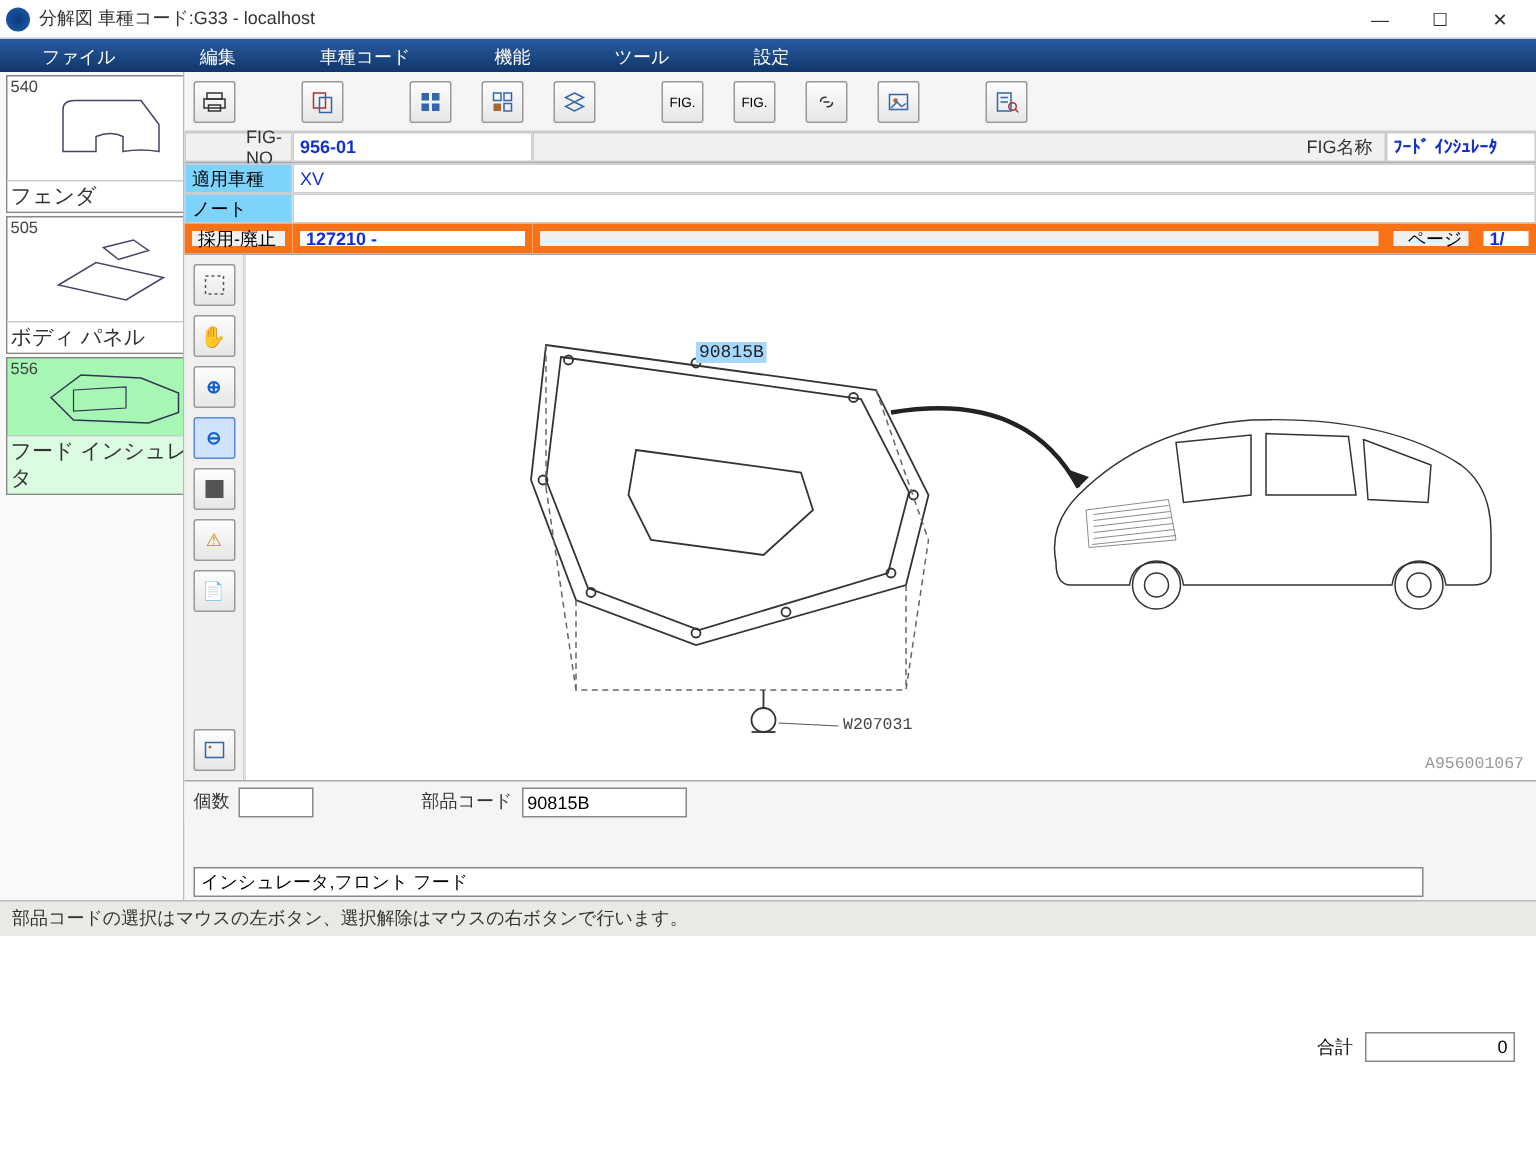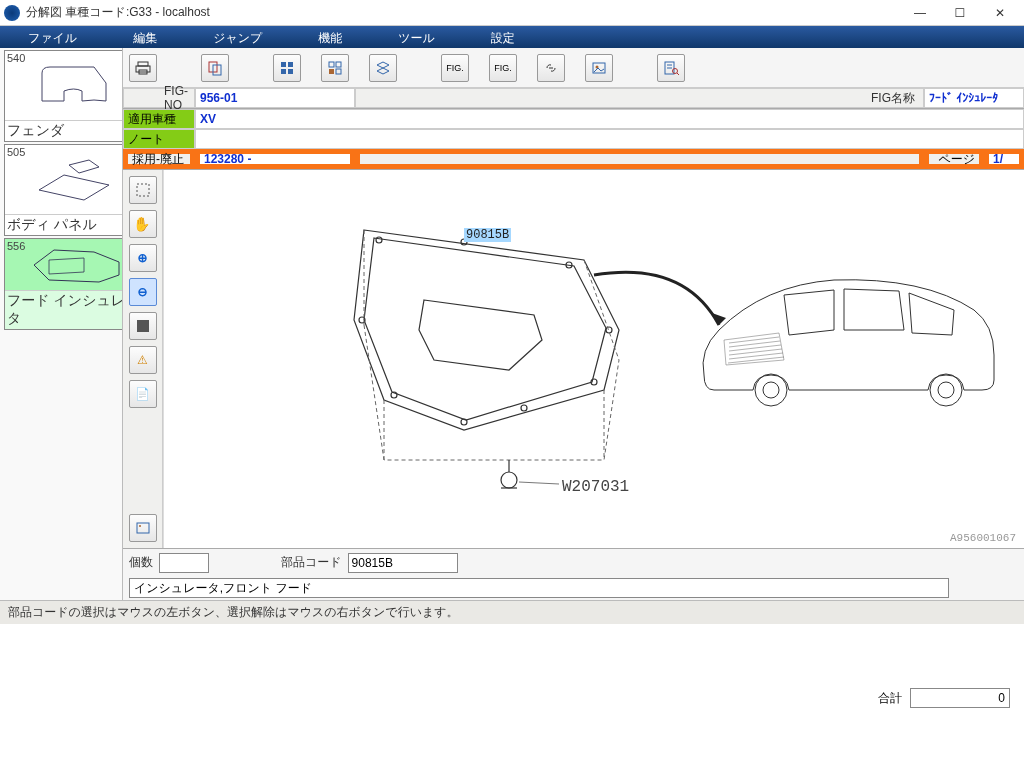--- a/index.html
+++ b/index.html
@@ -22,38 +22,38 @@
   .toolbar { height: 40px; display: flex; align-items: center; padding: 12px 6px; gap: 20px; border-bottom: 1px solid #ccc; }
   .tbtn { width: 28px; height: 28px; border: 1px solid #999; background: linear-gradient(#fdfdfd,#e6e6e6); display: flex; align-items: center; justify-content: center; cursor: pointer; border-radius: 2px; font-size: 11px; }
   .tbtn svg { width: 16px; height: 16px; }
   .sep { width: 4px; }
   .infogrid { display: grid; grid-template-columns: 72px 160px 80px 1fr 60px 40px; border-bottom: 1px solid #aaa; }
   .infogrid > div { padding: 2px 4px; border: 1px solid #ccc; background: #f0f0ee; height: 20px; display: flex; align-items: center; }
   .infogrid .label { color: #333; padding-left: 40px; }
   .infogrid .val { color: #1030d0; font-weight: bold; background: #fff; }
   .row2 { display: grid; grid-template-columns: 72px 1fr; }
   .row2 > div { padding: 2px 4px; border: 1px solid #ccc; height: 20px; display: flex; align-items: center; }
-  .row2 .label { background: #84cc16; }
-  .row2 .val { color: #1030d0; font-weight: bold; background: #fff; }
+  .row2 .label { background: #7dd3fc; }
+  .row2 .val { color: #1030d0; font-weight: normal; background: #fff; }
   .row3 { display: grid; grid-template-columns: 72px 160px 1fr 60px 40px; }
   .row3 > div { padding: 2px 4px; border: 5px solid #f97316; height: 20px; display: flex; align-items: center; }
   .row3 .label { background: #f0f0ee; }
   .row3 .val { color: #1030d0; font-weight: bold; background: #fff; }
   .viewrow { flex: 1; display: flex; border-top: 1px solid #aaa; overflow: hidden; }
   .sidetools { width: 40px; background: #f0f0ee; border-right: 1px solid #ccc; display: flex; flex-direction: column; align-items: center; padding: 6px 0; gap: 6px; }
   .stbtn { width: 28px; height: 28px; border: 1px solid #999; background: linear-gradient(#fdfdfd,#e6e6e6); display: flex; align-items: center; justify-content: center; cursor: pointer; border-radius: 2px; font-size: 14px; }
   .stbtn.pressed { background: #cfe3ff; border-color: #5a8ad6; }
   .canvas { flex: 1; background: #fff; position: relative; overflow: hidden; border-left: 1px solid #ddd; }
   .partlabel { position: absolute; font-family: "Courier New", monospace; font-size: 12px; color: #222; background: #a6d8ff; padding: 0 2px; }
-  .wlabel { position: absolute; font-family: "Courier New", monospace; font-size: 16px; color: #444; }
+  .wlabel { position: absolute; font-family: "Courier New", monospace; font-size: 11px; color: #444; }
   .drawingno { position: absolute; right: 8px; bottom: 4px; color: #999; font-family: "Courier New", monospace; font-size: 11px; }
   .bottombar { height: 28px; display: flex; align-items: center; padding: 2px 6px; gap: 6px; border-top: 1px solid #aaa; background: #f5f5f5; }
   .bottombar .label { color: #333; }
   .bottombar input { height: 20px; border: 1px solid #888; padding: 0 3px; font-size: 12px; }
-  .descrow { height: 24px; padding: 2px 6px; display: flex; align-items: center; }
+  .descrow { height: 24px; padding: 2px 6px; display: flex; align-items: center; margin-top: 28px; }
   .descrow .descbox { border: 1px solid #888; height: 20px; width: 820px; padding: 0 4px; display: flex; align-items: center; background: #fff; }
   .hintrow { height: 24px; padding: 2px 8px; background: #eae9e5; border-top: 1px solid #bbb; display: flex; align-items: center; color: #333; }
   .footer { position: absolute; bottom: 60px; right: 14px; display: flex; align-items: center; gap: 8px; }
   .footer input { width: 100px; text-align: right; height: 20px; border: 1px solid #888; padding: 0 4px; }
 </style>
 </head>
 <body>
 
 <div class="titlebar">
   <span class="logo"></span>
@@ -61,21 +61,21 @@
   <div class="winbtns">
     <div class="winbtn">—</div>
     <div class="winbtn">☐</div>
     <div class="winbtn">✕</div>
   </div>
 </div>
 
 <div class="menubar">
   <div class="menuitem">ファイル</div>
   <div class="menuitem">編集</div>
-  <div class="menuitem">ジャンプ</div>
+  <div class="menuitem">車種コード</div>
   <div class="menuitem">機能</div>
   <div class="menuitem">ツール</div>
   <div class="menuitem">設定</div>
 </div>
 
 <div class="content">
 
   <div class="sidebar">
     <div class="thumb">
       <span class="num">540</span>
@@ -186,21 +186,21 @@
     <div class="row2">
       <div class="label">適用車種</div>
       <div class="val">XV</div>
     </div>
     <div class="row2">
       <div class="label">ノート</div>
       <div class="val"></div>
     </div>
     <div class="row3">
       <div class="label">採用-廃止</div>
-      <div class="val">123280 -</div>
+      <div class="val">127210 -</div>
       <div style="background:#f0f0ee"></div>
       <div class="label" style="justify-content:flex-end">ページ</div>
       <div class="val">1/</div>
     </div>
 
     <div class="viewrow">
       <div class="sidetools">
         <div class="stbtn">
             <svg width="16" height="16">
               <rect x="2" y="2" width="12" height="12" fill="none" stroke="#555" stroke-dasharray="2 2"></rect>

